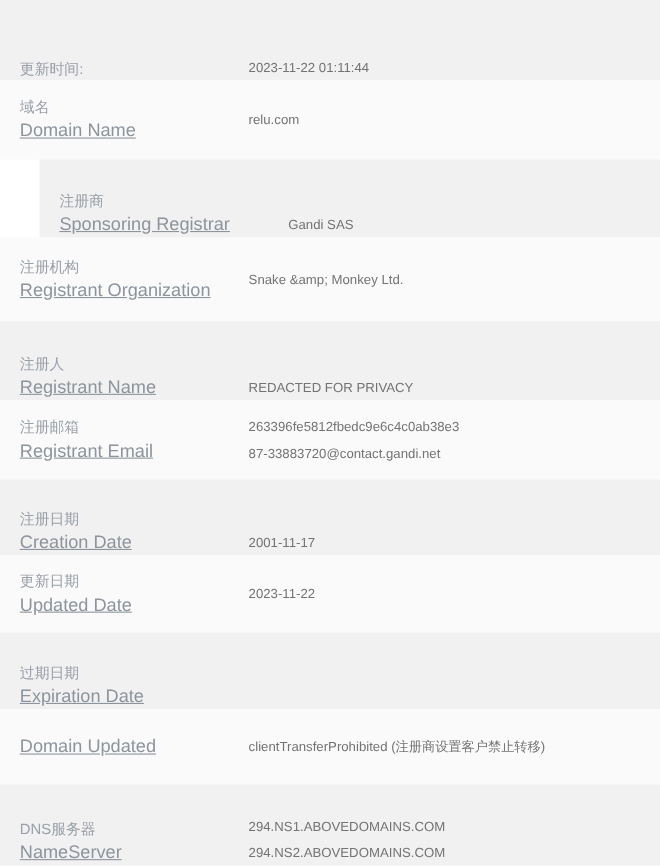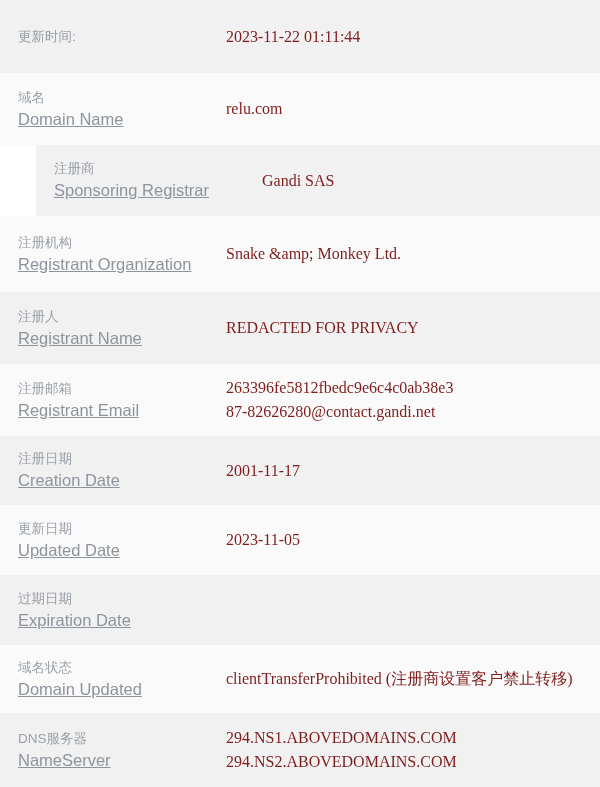--- a/index.html
+++ b/index.html
@@ -23,21 +23,21 @@
   }
   .whois-row {
     display: flex;
     flex-direction: row;
     align-items: center;
     box-sizing: border-box;
     width: 600px;
     padding-left: 18px;
     padding-right: 6px;
   }
-  .whois-row.shade-a { background: #f1f1f2; }
+  .whois-row.shade-a { background: #f1f1f2; align-items: flex-end; }
   .whois-row.shade-b { background: #fafafa; }
 
   .row-label {
     width: 208px;
     flex: 0 0 208px;
     box-sizing: border-box;
     padding-right: 8px;
   }
   .label-cn {
     display: block;
@@ -52,26 +52,25 @@
     line-height: 23px;
     color: #8d949c;
     white-space: nowrap;
     text-decoration: underline;
   }
   .label-en:empty { display: none; }
   .label-cn:empty { display: none; }
 
   .row-value {
     flex: 1 1 auto;
-    font-size: 16px;
+    font-size: 12px;
     line-height: 24px;
-    color: #7f1d1d;
+    color: #737373;
     white-space: pre-line;
     word-break: break-word;
-    font-family: Liberation Serif, serif;
   }
 
   
   .h-73  { height: 73px; }
   .h-72  { height: 72px; }
   .h-71  { height: 71px; margin-left: 36px; }
   .h-76  { height: 76px; }
   .h-74  { height: 74px; }
   .h-69  { height: 69px; }
   .h-70  { height: 70px; }
@@ -121,49 +120,48 @@
     </div>
     <div class="row-value">REDACTED FOR PRIVACY</div>
   </div>
 
   <div class="whois-row shade-b h-72">
     <div class="row-label">
       <span class="label-cn">注册邮箱</span>
       <span class="label-en">Registrant Email</span>
     </div>
     <div class="row-value">263396fe5812fbedc9e6c4c0ab38e3
-87-82626280@contact.gandi.net</div>
+87-33883720@contact.gandi.net</div>
   </div>
 
   <div class="whois-row shade-a h-69">
     <div class="row-label">
       <span class="label-cn">注册日期</span>
       <span class="label-en">Creation Date</span>
     </div>
     <div class="row-value">2001-11-17</div>
   </div>
 
   <div class="whois-row shade-b h-70">
     <div class="row-label">
       <span class="label-cn">更新日期</span>
       <span class="label-en">Updated Date</span>
     </div>
-    <div class="row-value">2023-11-05</div>
+    <div class="row-value">2023-11-22</div>
   </div>
 
   <div class="whois-row shade-a h-70">
     <div class="row-label">
       <span class="label-cn">过期日期</span>
       <span class="label-en">Expiration Date</span>
     </div>
   </div>
 
   <div class="whois-row shade-b h-68">
     <div class="row-label">
-      <span class="label-cn">域名状态</span>
       <span class="label-en">Domain Updated</span>
     </div>
     <div class="row-value">clientTransferProhibited (注册商设置客户禁止转移)</div>
   </div>
 
   <div class="whois-row shade-a h-74">
     <div class="row-label">
       <span class="label-cn">DNS服务器</span>
       <span class="label-en">NameServer</span>
     </div>

